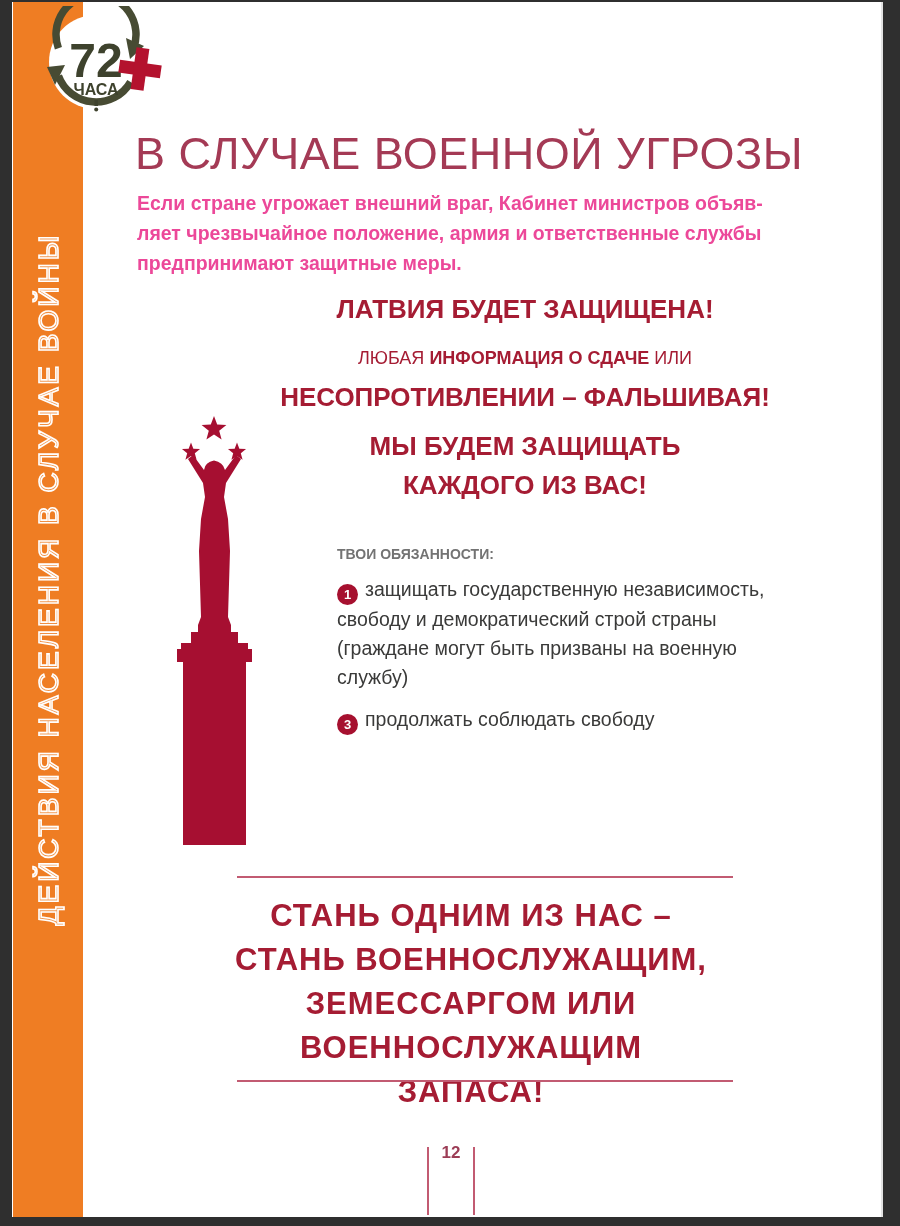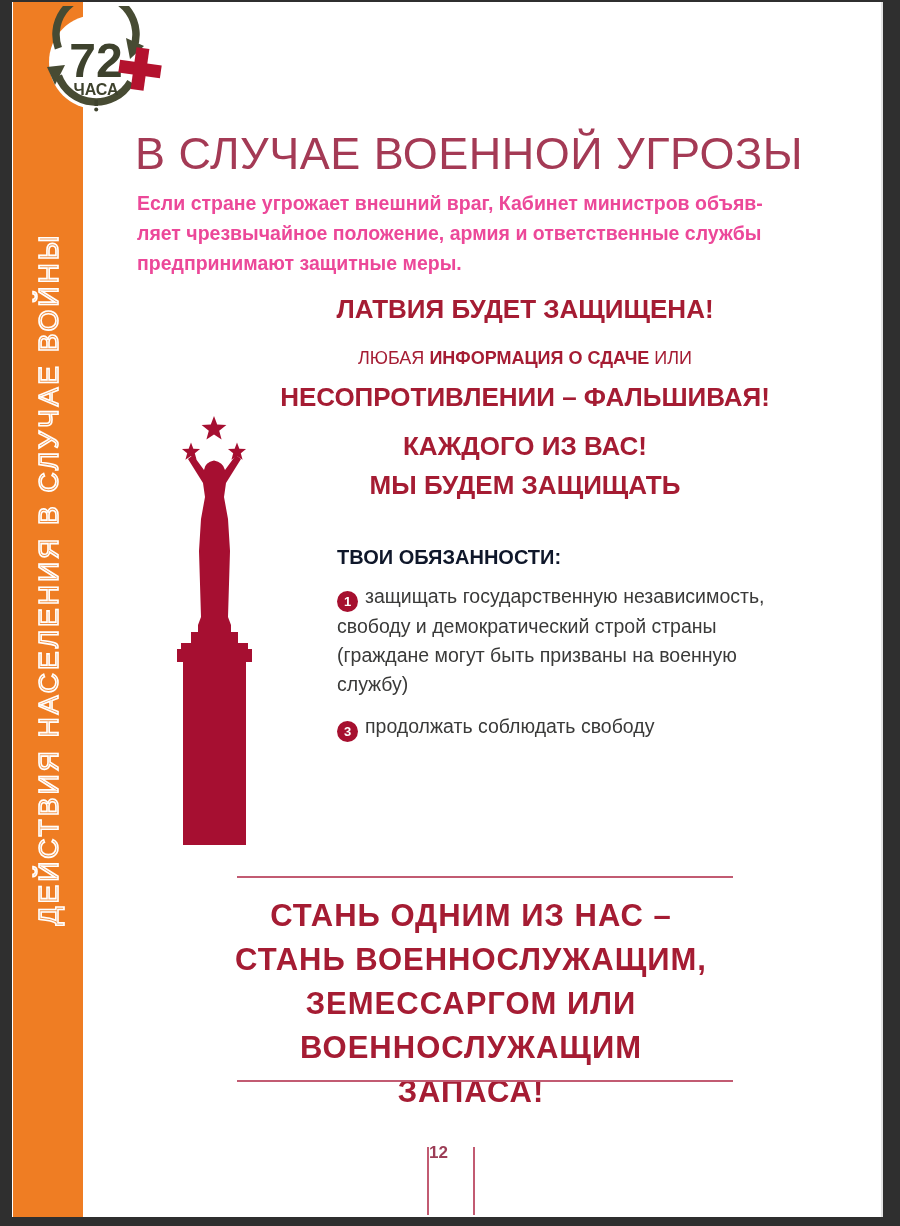--- a/index.html
+++ b/index.html
@@ -44,21 +44,21 @@
     text-align:center;color:#a51c33;
   }
   .slogan-line{font-size:18px;line-height:39px;font-weight:400;}
   .slogan-line .b{font-weight:700;}
   .slogan-bold{font-size:26px;line-height:39px;font-weight:700;}
   .gap-s{height:10px;}
   
   .monument{position:absolute;left:160px;top:413px;width:85px;height:430px;}
   
   .duties{position:absolute;left:325px;top:544px;width:450px;}
-  .duties-heading{font-size:20px;font-weight:700;color:#0f172a;margin-bottom:6px;}
+  .duties-heading{font-size:14px;font-weight:700;color:#737373;margin-bottom:6px;}
   .duty-item{
     margin-top:13px;font-size:19.5px;line-height:29px;font-weight:500;
     color:#3a3a39;white-space:pre-line;
   }
   .num-badge{
     display:inline-flex;align-items:center;justify-content:center;
     width:21px;height:21px;border-radius:50%;
     background:#a6102f;color:#ffffff;
     font-size:13px;font-weight:700;
     vertical-align:-3px;margin-right:7px;
@@ -71,21 +71,21 @@
     position:absolute;left:211px;top:892px;width:496px;
     text-align:center;font-size:31px;line-height:44px;font-weight:700;
     letter-spacing:1px;color:#a51c33;white-space:pre-line;
   }
   
   .footer-line{position:absolute;top:1145px;width:2px;height:68px;background:#c25b72;}
   .footer-line-left{left:415px;}
   .footer-line-right{left:461px;}
   .page-number{
     position:absolute;left:417px;top:1141px;width:44px;
-    font-size:17px;font-weight:700;color:#9c3d56;
+    text-align:center;font-size:17px;font-weight:700;color:#9c3d56;
   }
 </style>
 </head>
 <body>
 
 <div class="page">
 
   <div class="orange-bar">
     <div class="vertical-text">ДЕЙСТВИЯ НАСЕЛЕНИЯ В СЛУЧАЕ ВОЙНЫ</div>
   </div>
@@ -112,22 +112,22 @@
   <p class="intro">Если стране угрожает внешний враг, Кабинет министров объяв-
 ляет чрезвычайное положение, армия и ответственные службы
 предпринимают защитные меры.</p>
 
   <div class="slogans">
     <div class="slogan-bold">ЛАТВИЯ БУДЕТ ЗАЩИЩЕНА!</div>
     <div class="gap-s"></div>
     <div class="slogan-line"><span>ЛЮБАЯ </span><span class="b">ИНФОРМАЦИЯ О СДАЧЕ</span><span> ИЛИ</span></div>
     <div class="slogan-bold">НЕСОПРОТИВЛЕНИИ – ФАЛЬШИВАЯ!</div>
     <div class="gap-s"></div>
+    <div class="slogan-bold">МЫ БУДЕМ ЗАЩИЩАТЬ</div>
     <div class="slogan-bold">КАЖДОГО ИЗ ВАС!</div>
-    <div class="slogan-bold">МЫ БУДЕМ ЗАЩИЩАТЬ</div>
   </div>
 
   <div class="monument">
     <svg width="85" height="430" viewBox="0 0 85 430">
       <g fill="#a60f31">
         <path d="M42,1 L45.2,9.6 L54.4,10 L47.2,15.7 L49.6,24.5 L42,19.5 L34.4,24.5 L36.8,15.7 L29.6,10 L38.8,9.6 Z"></path>
         <path d="M19,27.5 L21.35,33.76 L28.03,34.06 L22.8,38.24 L24.59,44.69 L19,41 L13.41,44.69 L15.2,38.24 L9.97,34.06 L16.65,33.76 Z"></path>
         <path d="M65,27.5 L67.35,33.76 L74.03,34.06 L68.8,38.24 L70.59,44.69 L65,41 L59.41,44.69 L61.2,38.24 L55.97,34.06 L62.65,33.76 Z"></path>
         <path d="M16,44 L31,68 L33,82 L29,104 L27,136 L29,202 L26,210 L26,217 L19,217 L19,228
                  L9,228 L9,234 L5,234 L5,247 L11,247 L11,430 L74,430 L74,247 L80,247 L80,234

